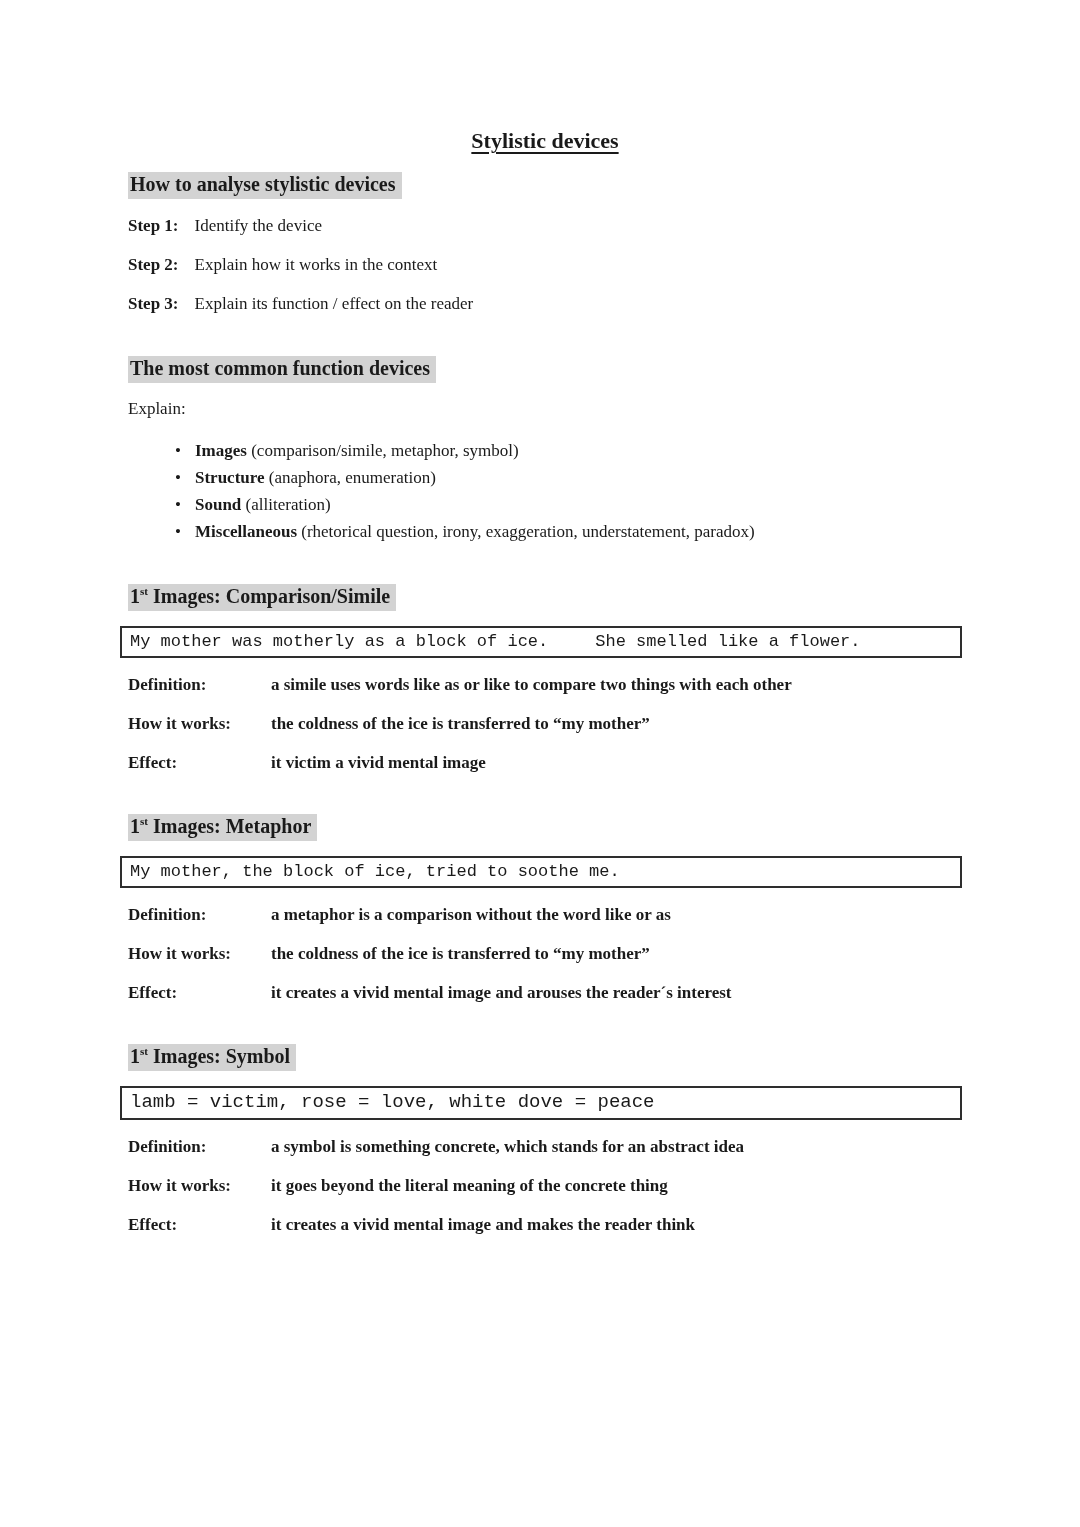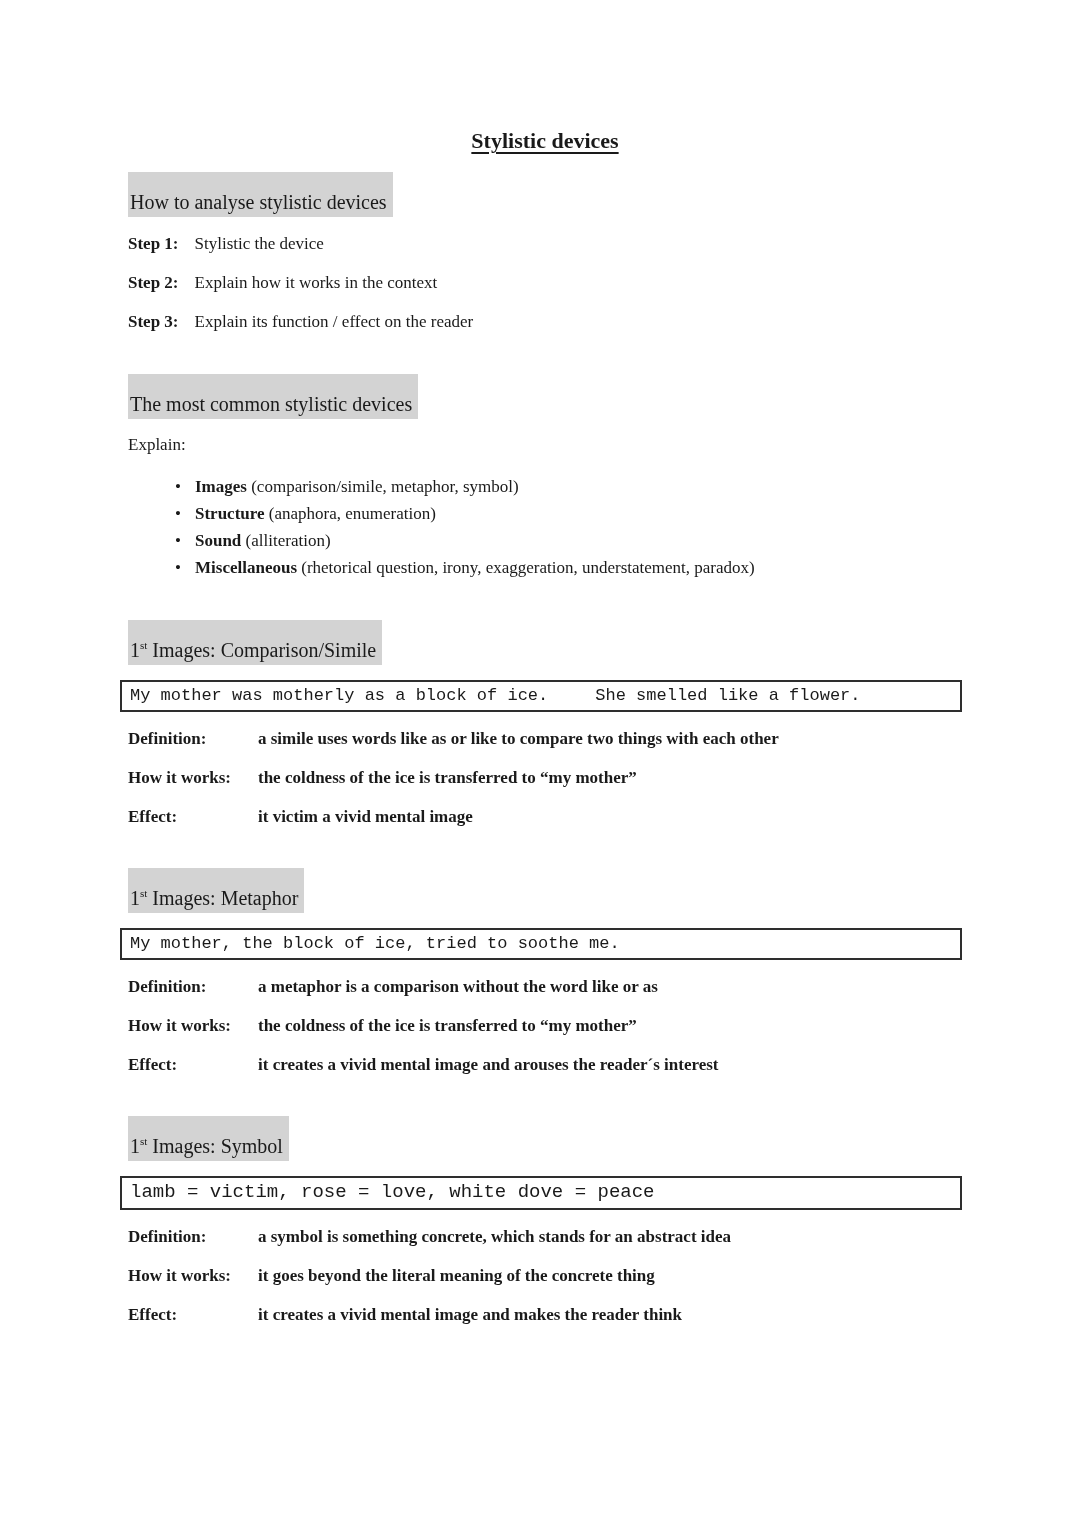--- a/index.html
+++ b/index.html
@@ -31,23 +31,23 @@
   }
   .doc-title span{
     text-decoration:underline;
     text-decoration-thickness:2px;
     text-underline-offset:4px;
   }
   .hl-heading{
     display:inline-block;
     background:var(--hl);
     font-size:20px;
-    font-weight:normal;
+    font-weight:bold;
     line-height:24px;
-    padding:18px 6px 3px 2px;
+    padding:0 6px 3px 2px;
   }
   .hl-heading sup{
     font-size:11px;
     vertical-align:super;
     line-height:0;
   }
   .howto{margin-top:16px;}
   .steps{margin-top:16px;}
   .step-row{
     font-size:17px;
@@ -96,53 +96,54 @@
     font-size:19px;
     line-height:23px;
   }
   .example-gap{margin-left:47px;}
   .info-rows{margin-top:16px;}
   .info-row{
     display:flex;
     font-size:17px;
     line-height:22px;
     margin-bottom:17px;
+    gap:13px;
   }
   .info-label{
     font-weight:bold;
     flex:0 0 130px;
   }
   .info-text{flex:1;font-weight:bold;}
 </style>
 </head>
 <body>
 
 <div class="page">
 
   <h1 class="doc-title">
     <span>Stylistic devices</span>
   </h1>
 
   <section class="howto">
     <h2 class="hl-heading">How to analyse stylistic devices</h2>
     <div class="steps">
       <div class="step-row">
-        <span class="step-label">Step 1:</span><span>Stylistic the device</span>
+        <span class="step-label">Step 1:</span><span>Identify the device</span>
       </div>
       <div class="step-row">
         <span class="step-label">Step 2:</span><span>Explain how it works in the context</span>
       </div>
       <div class="step-row">
         <span class="step-label">Step 3:</span><span>Explain its function / effect on the reader</span>
       </div>
     </div>
   </section>
 
   <section class="common">
-    <h2 class="hl-heading">The most common stylistic devices</h2>
+    <h2 class="hl-heading">The most common function devices</h2>
     <div class="content-label">Explain:</div>
     <ul class="bullet-list">
       <li>
         <span class="bullet-term">Images</span><span> (comparison/simile, metaphor, symbol)</span>
       </li>
       <li>
         <span class="bullet-term">Structure</span><span> (anaphora, enumeration)</span>
       </li>
       <li>
         <span class="bullet-term">Sound</span><span> (alliteration)</span>

